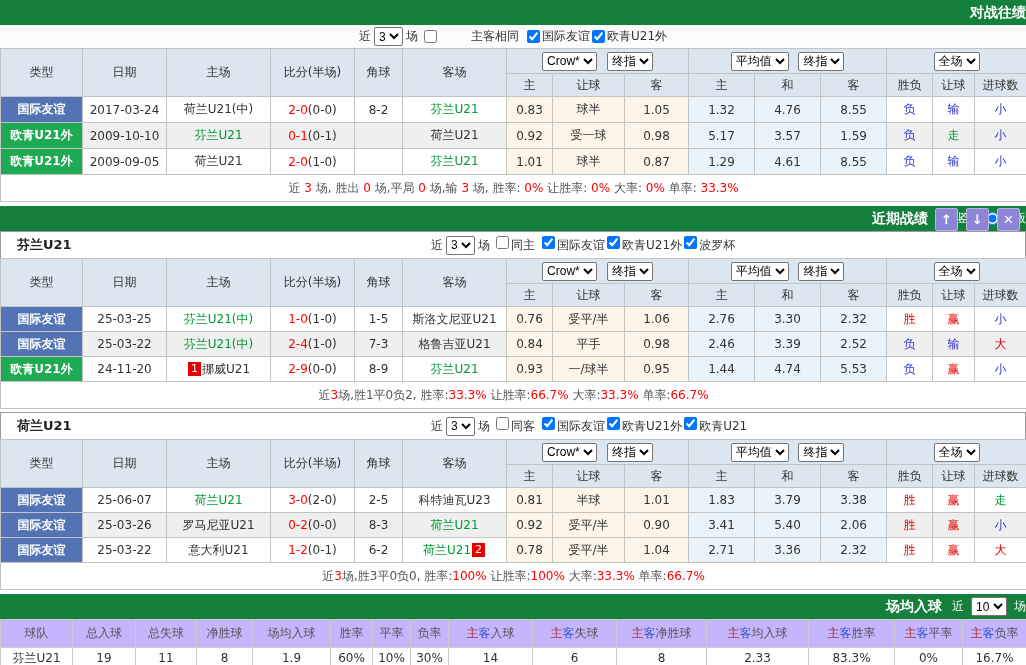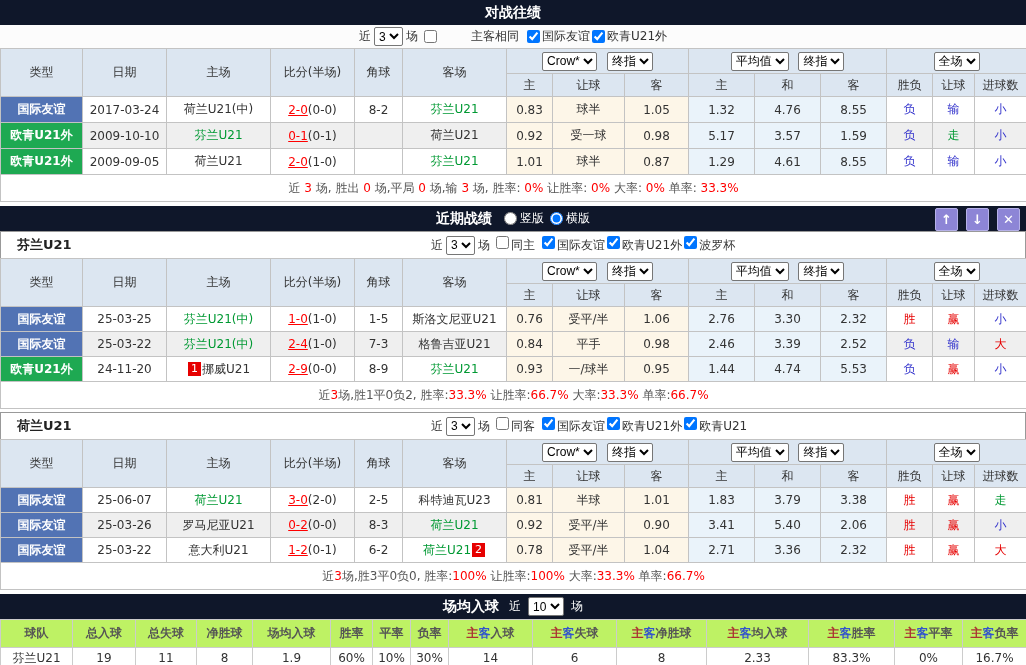--- a/index.html
+++ b/index.html
@@ -1,17 +1,17 @@
 <!DOCTYPE html>
 <html><head>
 <meta charset="utf-8">
 <style>
   html,body{margin:0;padding:0;}
   body{width:1026px;font-family:"DejaVu Sans","Liberation Sans",sans-serif;font-size:12px;color:#333;background:#fff;}
-  .bar{background:#0f172a;color:#fff;height:25px;display:flex;align-items:center;justify-content:center;font-weight:bold;font-size:14px;position:relative;}
+  .bar{background:#15803d;color:#fff;height:25px;display:flex;align-items:center;justify-content:flex-end;font-weight:bold;font-size:14px;position:relative;}
   .bar .sub{font-weight:normal;font-size:12px;margin-left:10px;display:flex;align-items:center;gap:4px;}
   .bar label{font-weight:normal;font-size:12px;display:flex;align-items:center;gap:1px;}
   .winbtns{position:absolute;right:6px;top:2px;display:flex;gap:8px;}
   .winbtn{width:21px;height:21px;background:#8d85d6;border:1px solid #b6b1e8;color:#fff;display:flex;align-items:center;justify-content:center;font-size:13px;font-weight:bold;border-radius:2px;cursor:pointer;}
   .filter-row{height:23px;display:flex;align-items:center;justify-content:center;background:#fcfcfc;white-space:nowrap;}
   .filter-row label{display:flex;align-items:center;}
   select{font-size:12px;height:19px;border:1px solid #767676;background:#fff;border-radius:2px;margin:0 3px;}
   input[type=checkbox],input[type=radio]{margin:0 2px;width:13px;height:13px;}
   table{border-collapse:collapse;table-layout:fixed;width:1026px;border:1px solid #999;}
   th,td{border:1px solid #c3c3c3;text-align:center;overflow:hidden;white-space:nowrap;padding:0;}
@@ -20,33 +20,33 @@
   tbody td{height:25px;background:#fff;}
   .t-recent tbody td{height:24px;}
   tr.alt td:not(.c-odds):not(.c-avg){background:#efefef;}
   .c-odds{background:#fdf6e8;}
   .c-avg{background:#eaf3fa;}
   .badge{display:block;height:100%;line-height:25px;color:#fff;font-weight:bold;}
   .t-recent .badge{line-height:24px;}
   .badge-blue{background:#5273b4;}
   .badge-green{background:#1ea952;}
   .green{color:#009933;}
-  .score-main{color:#ff0000;text-decoration:underline;}
+  .score-main{color:#ff0000;}
   .rank{display:inline-block;background:#e60000;color:#fff;font-size:11px;line-height:14px;padding:0 3px;margin:0 1px;vertical-align:1px;}
   .res-r{color:#e60000;}
   .res-b{color:#3333cc;}
   .res-g{color:#009933;}
   tfoot td{height:26px;color:#555;background:#fff;}
   .red{color:#ff0000;}
   .gap{height:4px;}
   .gap-s{height:3px;}
   .team-bar{height:26px;position:relative;display:flex;align-items:center;border:1px solid #999;border-bottom:none;background:#fff;}
   .team-name{font-weight:bold;font-size:13px;padding-left:16px;color:#222;}
   .team-filter{position:absolute;left:42%;display:flex;align-items:center;white-space:nowrap;}
-  .cmp thead th{background:#bef264;color:#555;font-weight:bold;height:27px;border-color:#ccc;}
+  .cmp thead th{background:#c4b5fd;color:#555;font-weight:normal;height:27px;border-color:#ccc;}
   .cmp td{height:20px;border-color:#ccc;}
   .ch{color:#aa3333;}
   .ca{color:#3355cc;}
 </style>
 </head>
 <body>
 
 <div class="bar">
   <span>对战往绩</span>
 </div>

